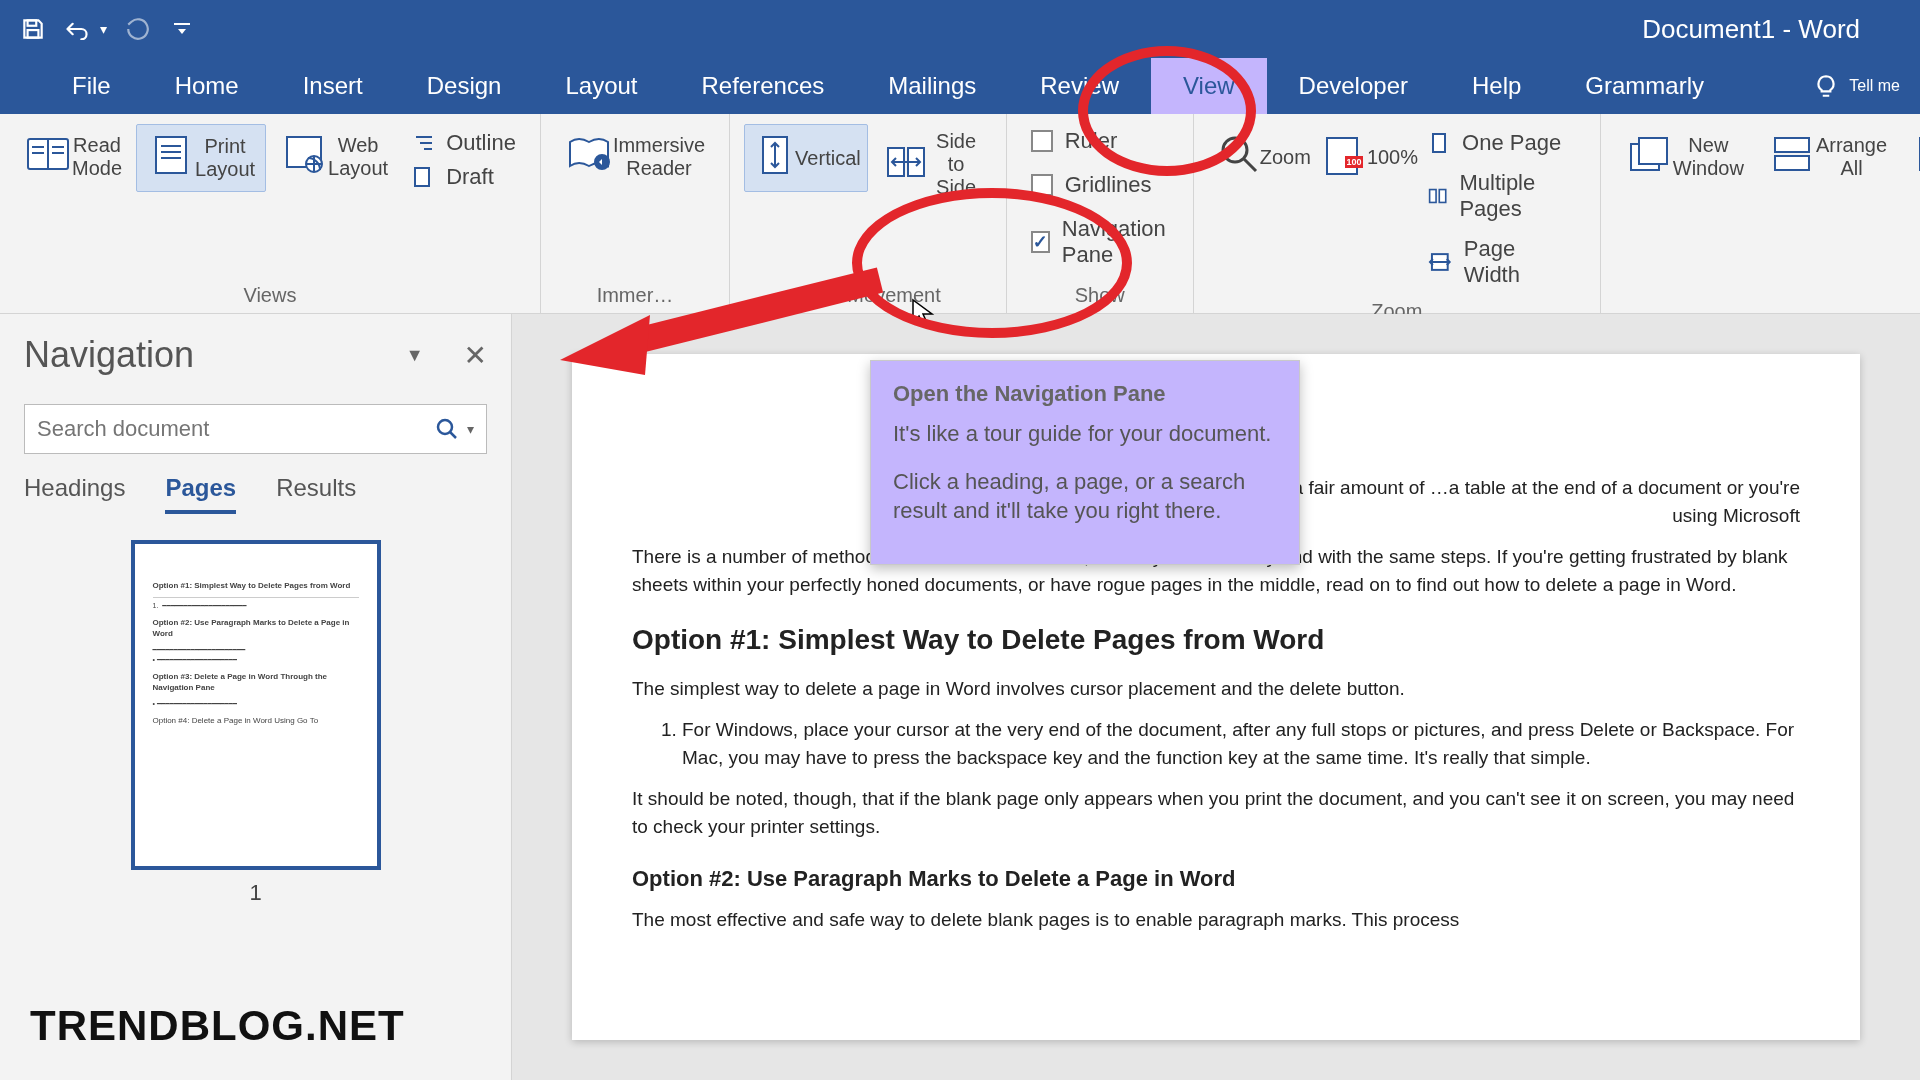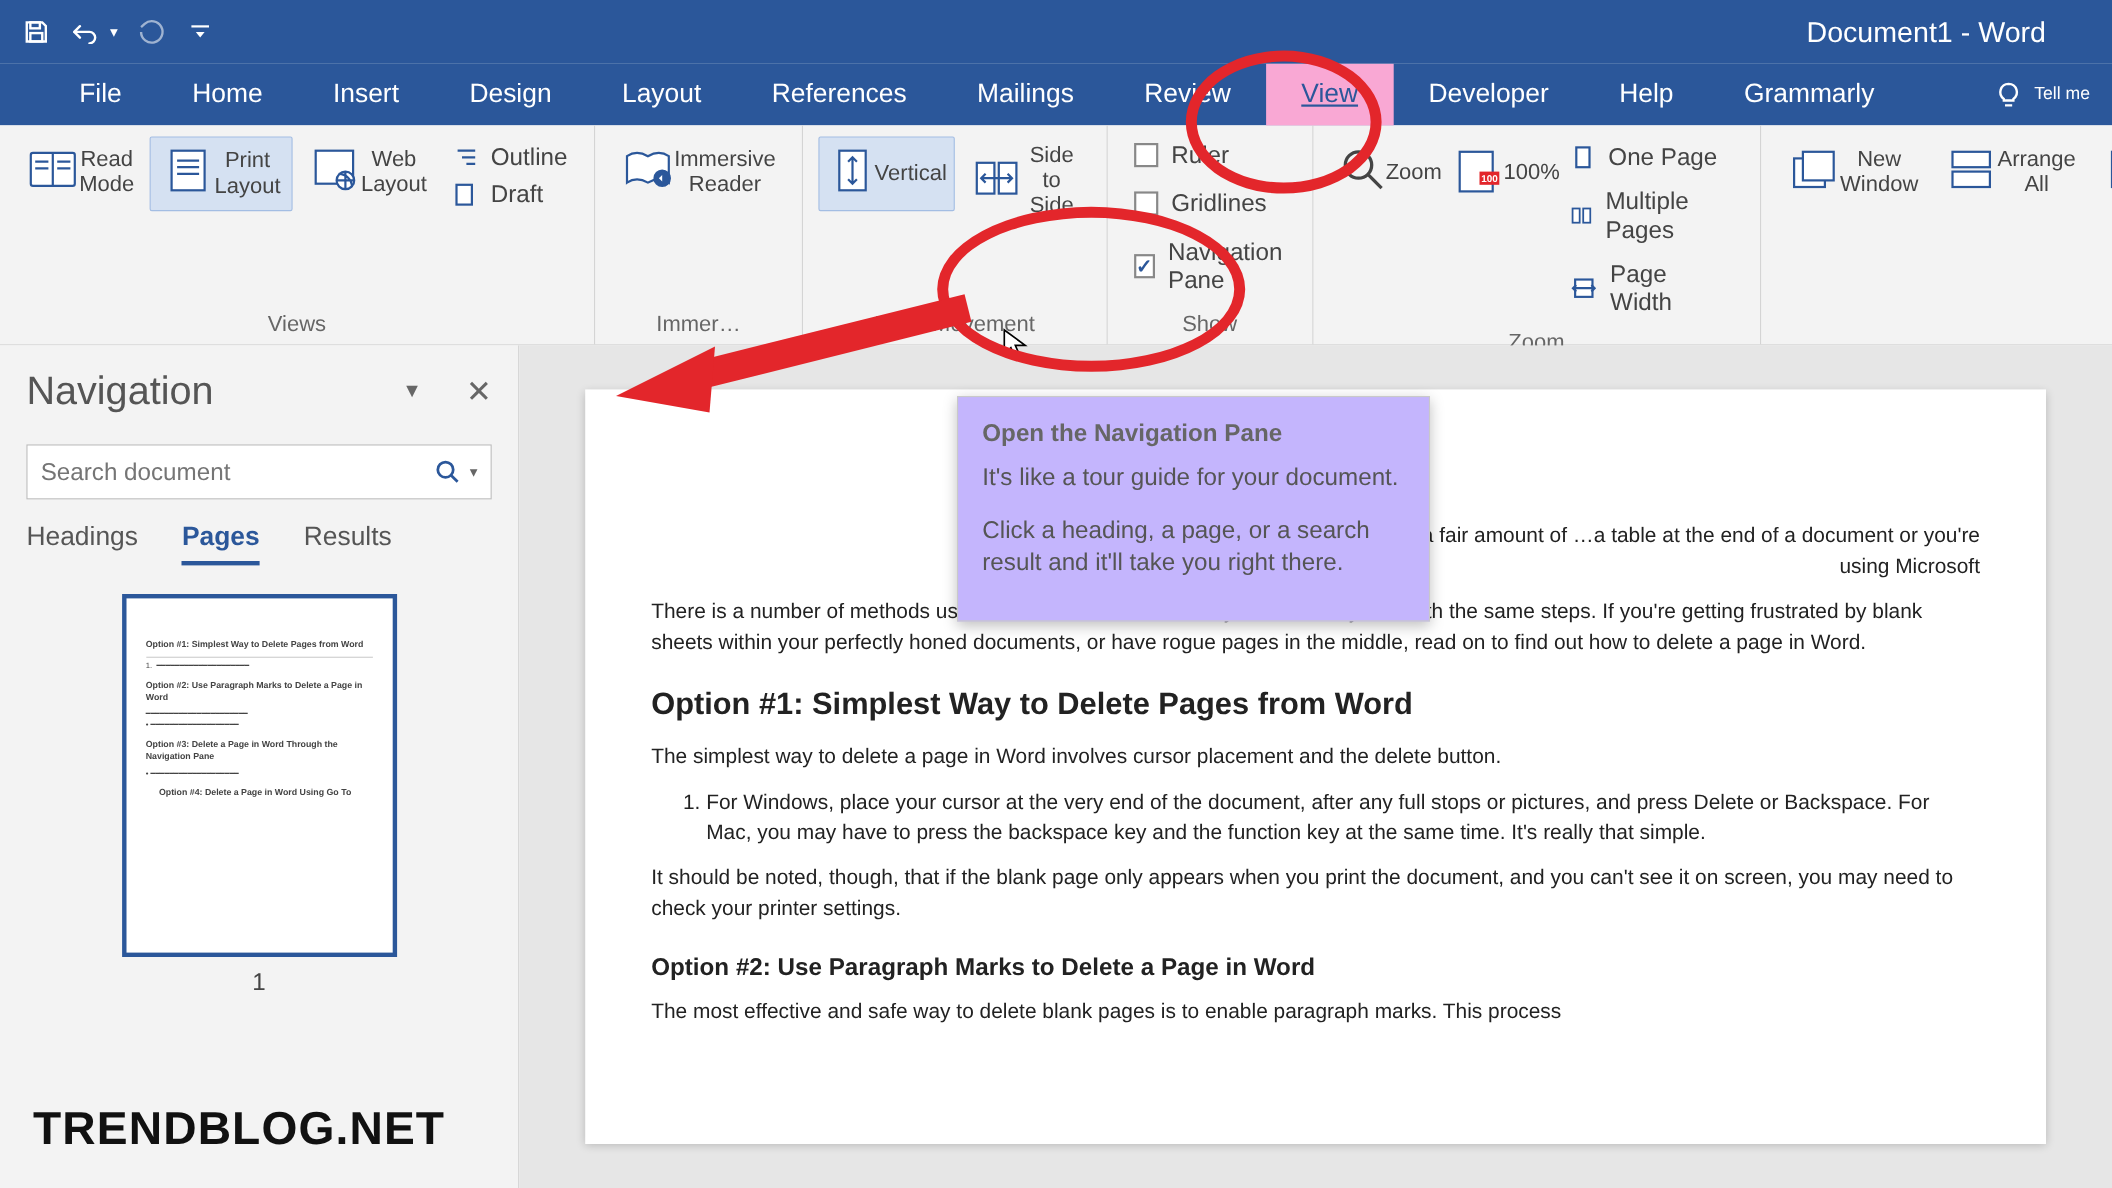--- a/index.html
+++ b/index.html
@@ -7,40 +7,40 @@
 
 
 .titlebar { background: #2b579a; height: 58px; display: flex; align-items: center; color: #fff; padding: 0 20px; position: relative; }
 .qat { display: flex; align-items: center; gap: 18px; }
 .qat-icon { width: 26px; height: 26px; display: flex; align-items: center; justify-content: center; cursor: pointer; }
 .title-text { position: absolute; right: 60px; font-size: 26px; font-weight: 400; }
 
 
 .tabs { background: #2b579a; height: 56px; display: flex; align-items: stretch; color: #fff; padding-left: 40px; gap: 0; }
 .tab { padding: 0 32px; display: flex; align-items: center; font-size: 24px; cursor: pointer; position: relative; }
-.tab.active { background: #f9a8d4; color: #2b579a; text-decoration: underline; }
+.tab.active { background: #c4b5fd; color: #2b579a; }
 .tellme { display: flex; align-items: center; gap: 10px; margin-left: auto; padding-right: 20px; }
 
 
 .ribbon { background: #f3f3f3; height: 200px; display: flex; border-bottom: 1px solid #d4d4d4; }
 .group { border-right: 1px solid #d4d4d4; padding: 10px 14px 6px 14px; display: flex; flex-direction: column; }
 .group-body { flex: 1; display: flex; align-items: flex-start; gap: 4px; }
 .group-label { text-align: center; font-size: 20px; color: #666; padding-top: 6px; }
 .rbtn { display: flex; flex-direction: row; align-items: center; justify-content: flex-start; padding: 6px 10px; cursor: pointer; border-radius: 2px; min-width: 72px; }
 .rbtn.selected { background: #d5e1f2; border: 1px solid #a3bde3; }
 .rbtn-icon { width: 48px; height: 48px; display: flex; align-items: center; justify-content: center; margin-bottom: 6px; }
 .rbtn-label { font-size: 20px; color: #444; text-align: center; line-height: 1.15; }
 .vlist { display: flex; flex-direction: column; gap: 8px; padding: 6px 10px; }
 .chk-row { display: flex; align-items: center; gap: 12px; font-size: 22px; color: #444; cursor: pointer; }
 .chk { width: 22px; height: 22px; border: 2px solid #888; background: #fff; display: flex; align-items: center; justify-content: center; }
 .chk.checked::after { content: "✓"; color: #2b579a; font-size: 18px; font-weight: bold; }
 
 
 .workspace { display: flex; height: calc(1080px - 58px - 56px - 200px); }
-.navpane { width: 472px; background: #f3f3f3; border-right: 1px solid #d4d4d4; padding: 20px 24px; }
+.navpane { width: 512px; background: #f3f3f3; border-right: 1px solid #d4d4d4; padding: 20px 24px; }
 .nav-header { display: flex; align-items: center; justify-content: space-between; margin-bottom: 28px; }
 .nav-title { font-size: 36px; color: #555; }
 .nav-hdr-icons { display: flex; gap: 40px; align-items: center; }
 .searchbox { display: flex; align-items: center; border: 1px solid #bbb; background: #fff; height: 50px; padding: 0 12px; margin-bottom: 20px; }
 .searchbox input { border: none; outline: none; flex: 1; font-size: 22px; color: #666; background: transparent; }
 .nav-tabs { display: flex; gap: 40px; font-size: 24px; color: #555; margin-bottom: 26px; }
 .nav-tab { cursor: pointer; padding-bottom: 8px; }
 .nav-tab.active { color: #2b579a; border-bottom: 4px solid #2b579a; font-weight: 600; }
 .thumb { width: 250px; height: 330px; border: 4px solid #2b579a; background: #fff; margin: 0 auto; padding: 22px 18px; font-size: 7px; color: #444; line-height: 1.4; overflow: hidden; }
 .thumb-num { text-align: center; font-size: 22px; color: #444; margin-top: 10px; }
@@ -349,21 +349,21 @@
     <div class="thumb">
       <div style="height:8px"></div>
       <div style="font-weight:bold;font-size:8px;margin:6px 0">Option #1: Simplest Way to Delete Pages from Word</div>
       <div style="border-top:1px solid #ccc;margin:3px 0"></div>
       <div>1. &nbsp;━━━━━━━━━━━━━━━━━━━━</div>
       <div style="font-weight:bold;font-size:8px;margin:6px 0">Option #2: Use Paragraph Marks to Delete a Page in Word</div>
       <div>━━━━━━━━━━━━━━━━━━━━━━</div>
       <div>• ━━━━━━━━━━━━━━━━━━━</div>
       <div style="font-weight:bold;font-size:8px;margin:6px 0">Option #3: Delete a Page in Word Through the Navigation Pane</div>
       <div>• ━━━━━━━━━━━━━━━━━━━</div>
-      <div style="font-weight:bold;font-size:8px;margin:6px 12px">Option #4: Delete a Page in Word Using Go To</div>
+      <div style="font-weight:normal;font-size:8px;margin:6px 0">Option #4: Delete a Page in Word Using Go To</div>
     </div>
     <div class="thumb-num">1</div>
   </div>
 
   <div class="docarea">
     <div class="page">
       <p style="text-align:right;margin-left:280px">…ete a page in Word, but it seems to cause a fair amount of …a table at the end of a document or you're using Microsoft</p>
       <p>There is a number of methods used to solve the issue, but they all effectively end with the same steps. If you're getting frustrated by blank sheets within your perfectly honed documents, or have rogue pages in the middle, read on to find out how to delete a page in Word.</p>
       <h2>Option #1: Simplest Way to Delete Pages from Word</h2>
       <p>The simplest way to delete a page in Word involves cursor placement and the delete button.</p>

